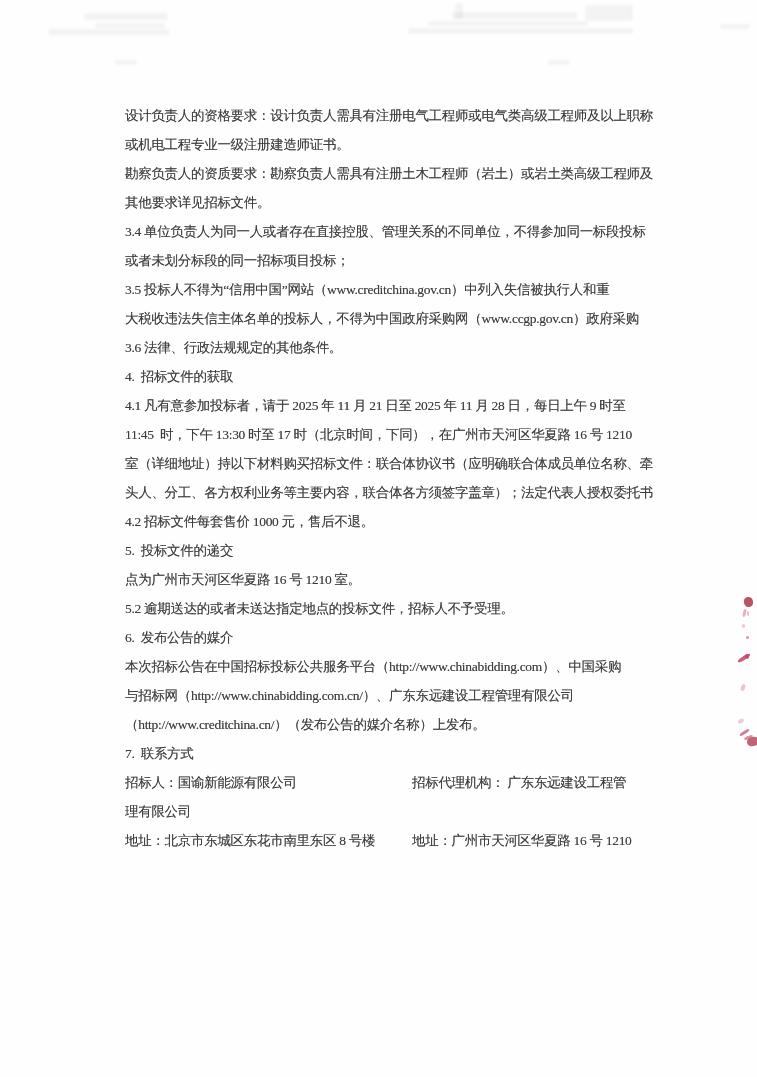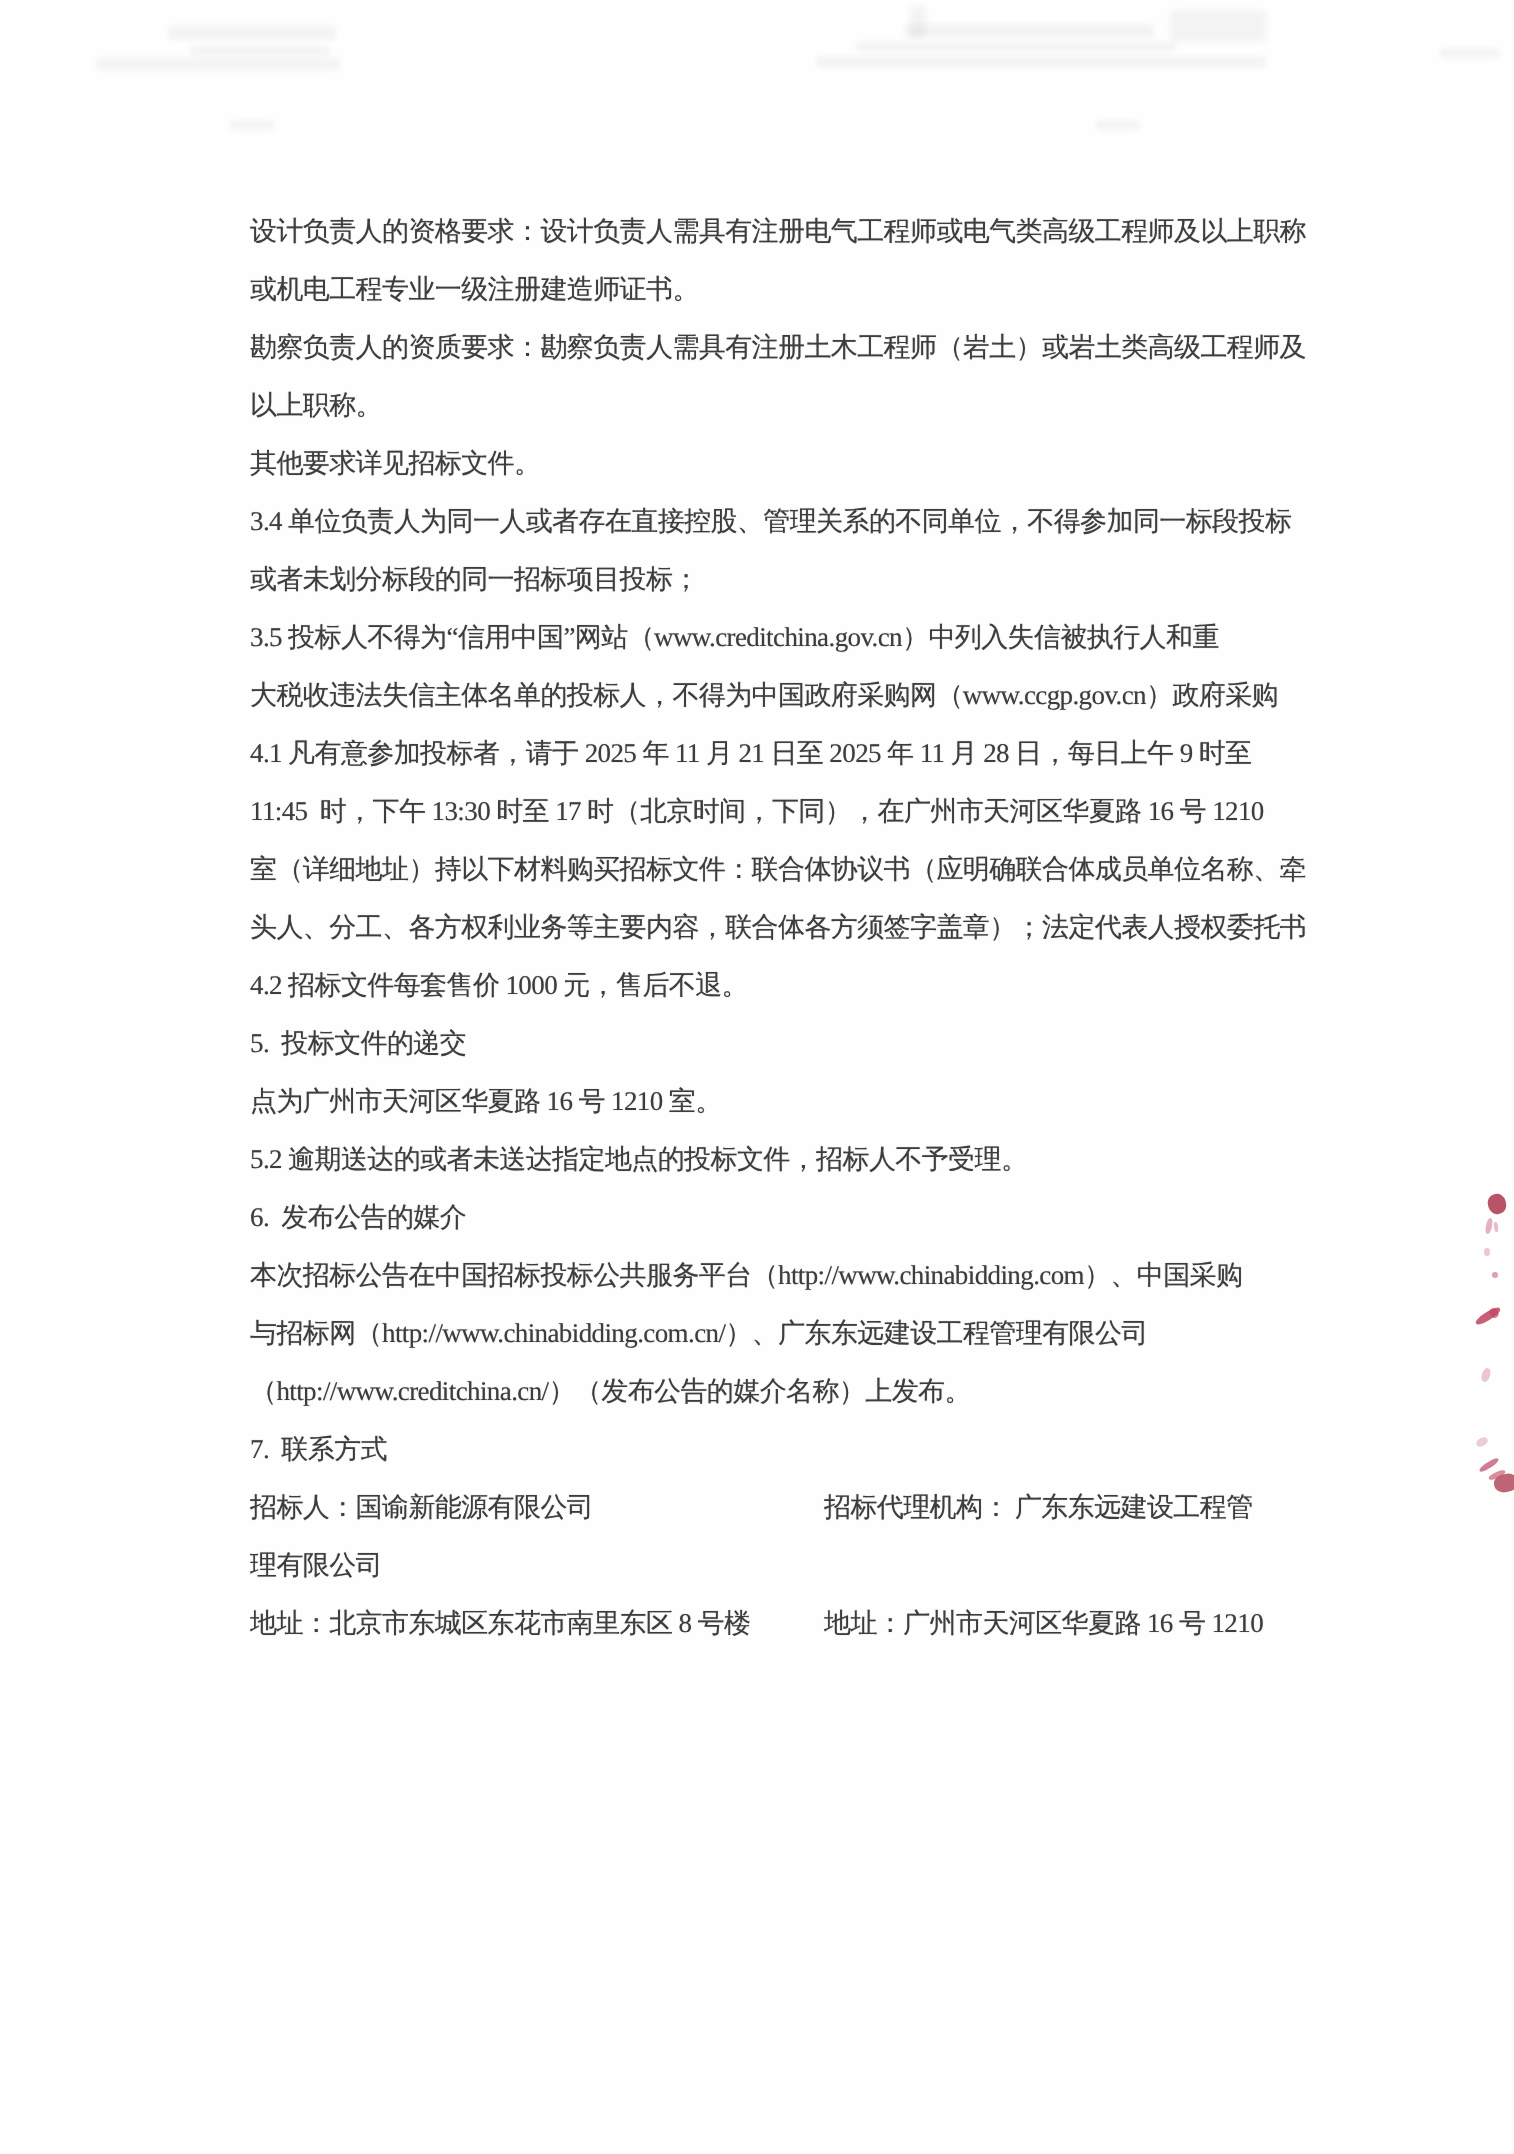--- a/index.html
+++ b/index.html
@@ -52,26 +52,27 @@
   }
 </style>
 </head>
 <body>
 
 <div id="page">
   <div id="doc-text">
       <div class="tline">设计负责人的资格要求：设计负责人需具有注册电气工程师或电气类高级工程师及以上职称</div>
       <div class="tline">或机电工程专业一级注册建造师证书。</div>
       <div class="tline">勘察负责人的资质要求：勘察负责人需具有注册土木工程师（岩土）或岩土类高级工程师及</div>
-      <div class="tline">以上职称。</div>
       <div class="tline">其他要求详见招标文件。</div>
       <div class="tline">3.4 单位负责人为同一人或者存在直接控股、管理关系的不同单位，不得参加同一标段投标</div>
       <div class="tline">或者未划分标段的同一招标项目投标；</div>
       <div class="tline">3.5 投标人不得为“信用中国”网站（www.creditchina.gov.cn）中列入失信被执行人和重</div>
       <div class="tline">大税收违法失信主体名单的投标人，不得为中国政府采购网（www.ccgp.gov.cn）政府采购</div>
+      <div class="tline">3.6 法律、行政法规规定的其他条件。</div>
+      <div class="tline">4.  招标文件的获取</div>
       <div class="tline">4.1 凡有意参加投标者，请于 2025 年 11 月 21 日至 2025 年 11 月 28 日，每日上午 9 时至</div>
       <div class="tline">11:45  时，下午 13:30 时至 17 时（北京时间，下同），在广州市天河区华夏路 16 号 1210</div>
       <div class="tline">室（详细地址）持以下材料购买招标文件：联合体协议书（应明确联合体成员单位名称、牵</div>
       <div class="tline">头人、分工、各方权利业务等主要内容，联合体各方须签字盖章）；法定代表人授权委托书</div>
       <div class="tline">4.2 招标文件每套售价 1000 元，售后不退。</div>
       <div class="tline">5.  投标文件的递交</div>
       <div class="tline">点为广州市天河区华夏路 16 号 1210 室。</div>
       <div class="tline">5.2 逾期送达的或者未送达指定地点的投标文件，招标人不予受理。</div>
       <div class="tline">6.  发布公告的媒介</div>
       <div class="tline">本次招标公告在中国招标投标公共服务平台（http://www.chinabidding.com）、中国采购</div>

